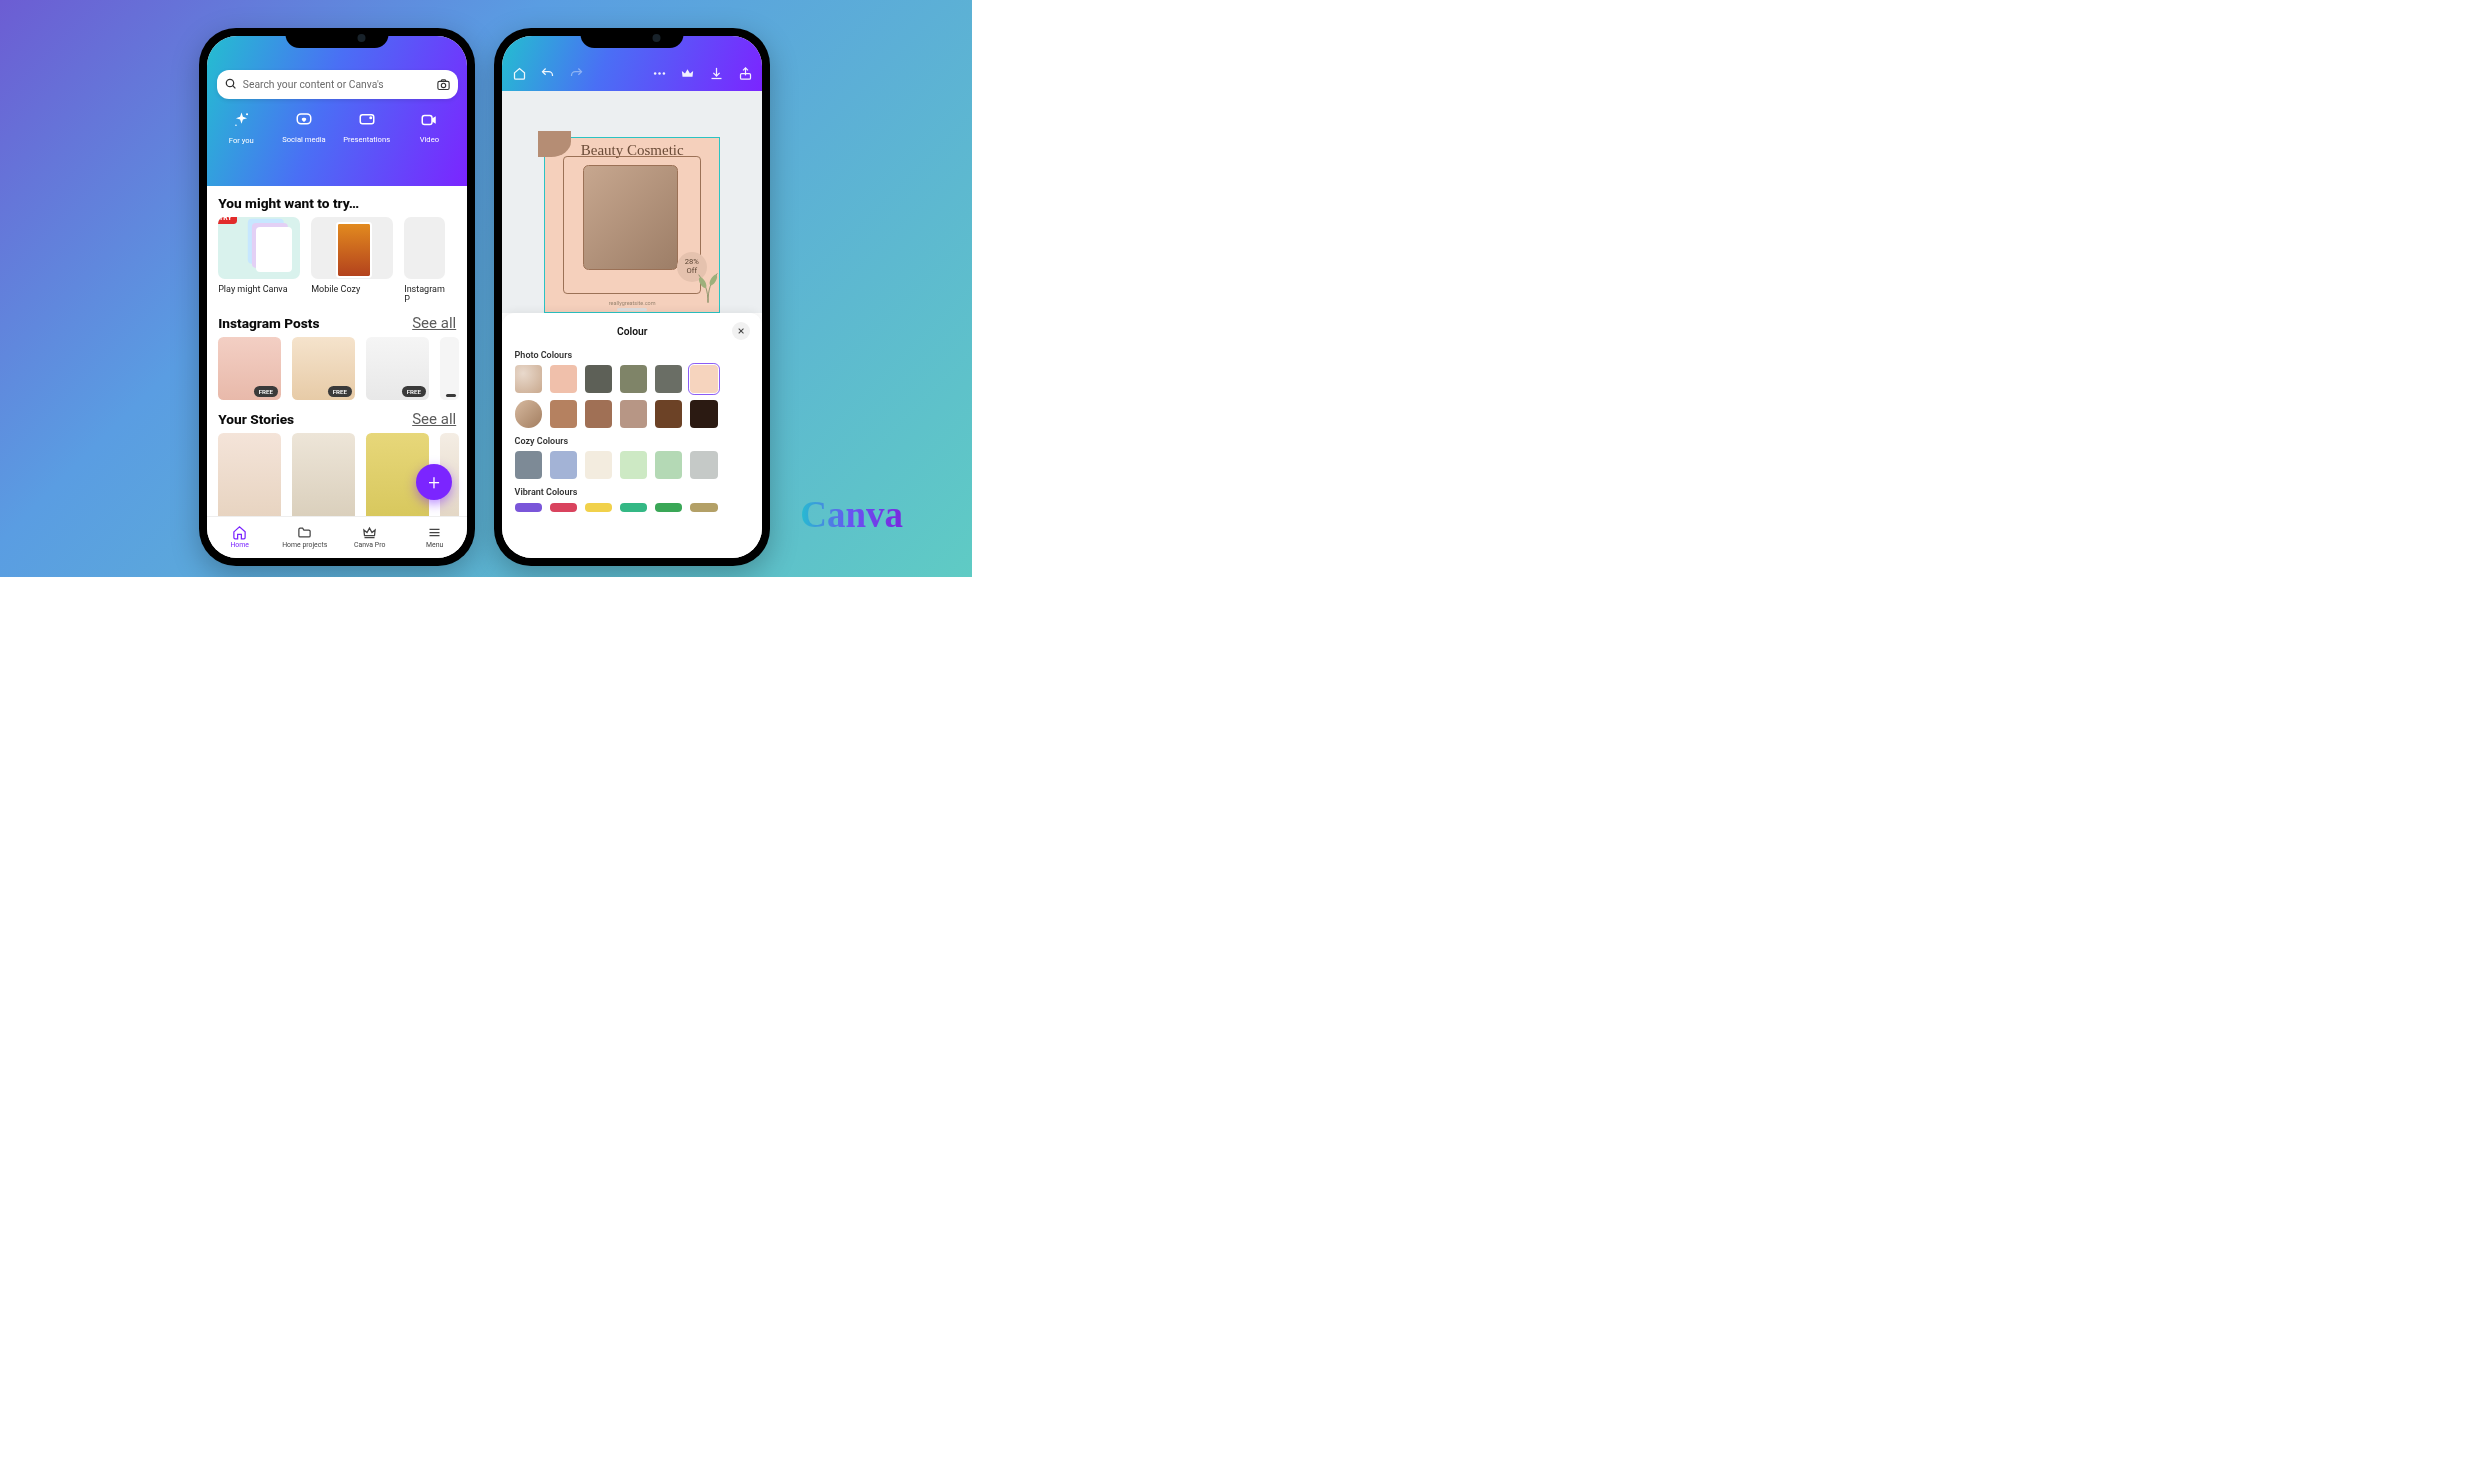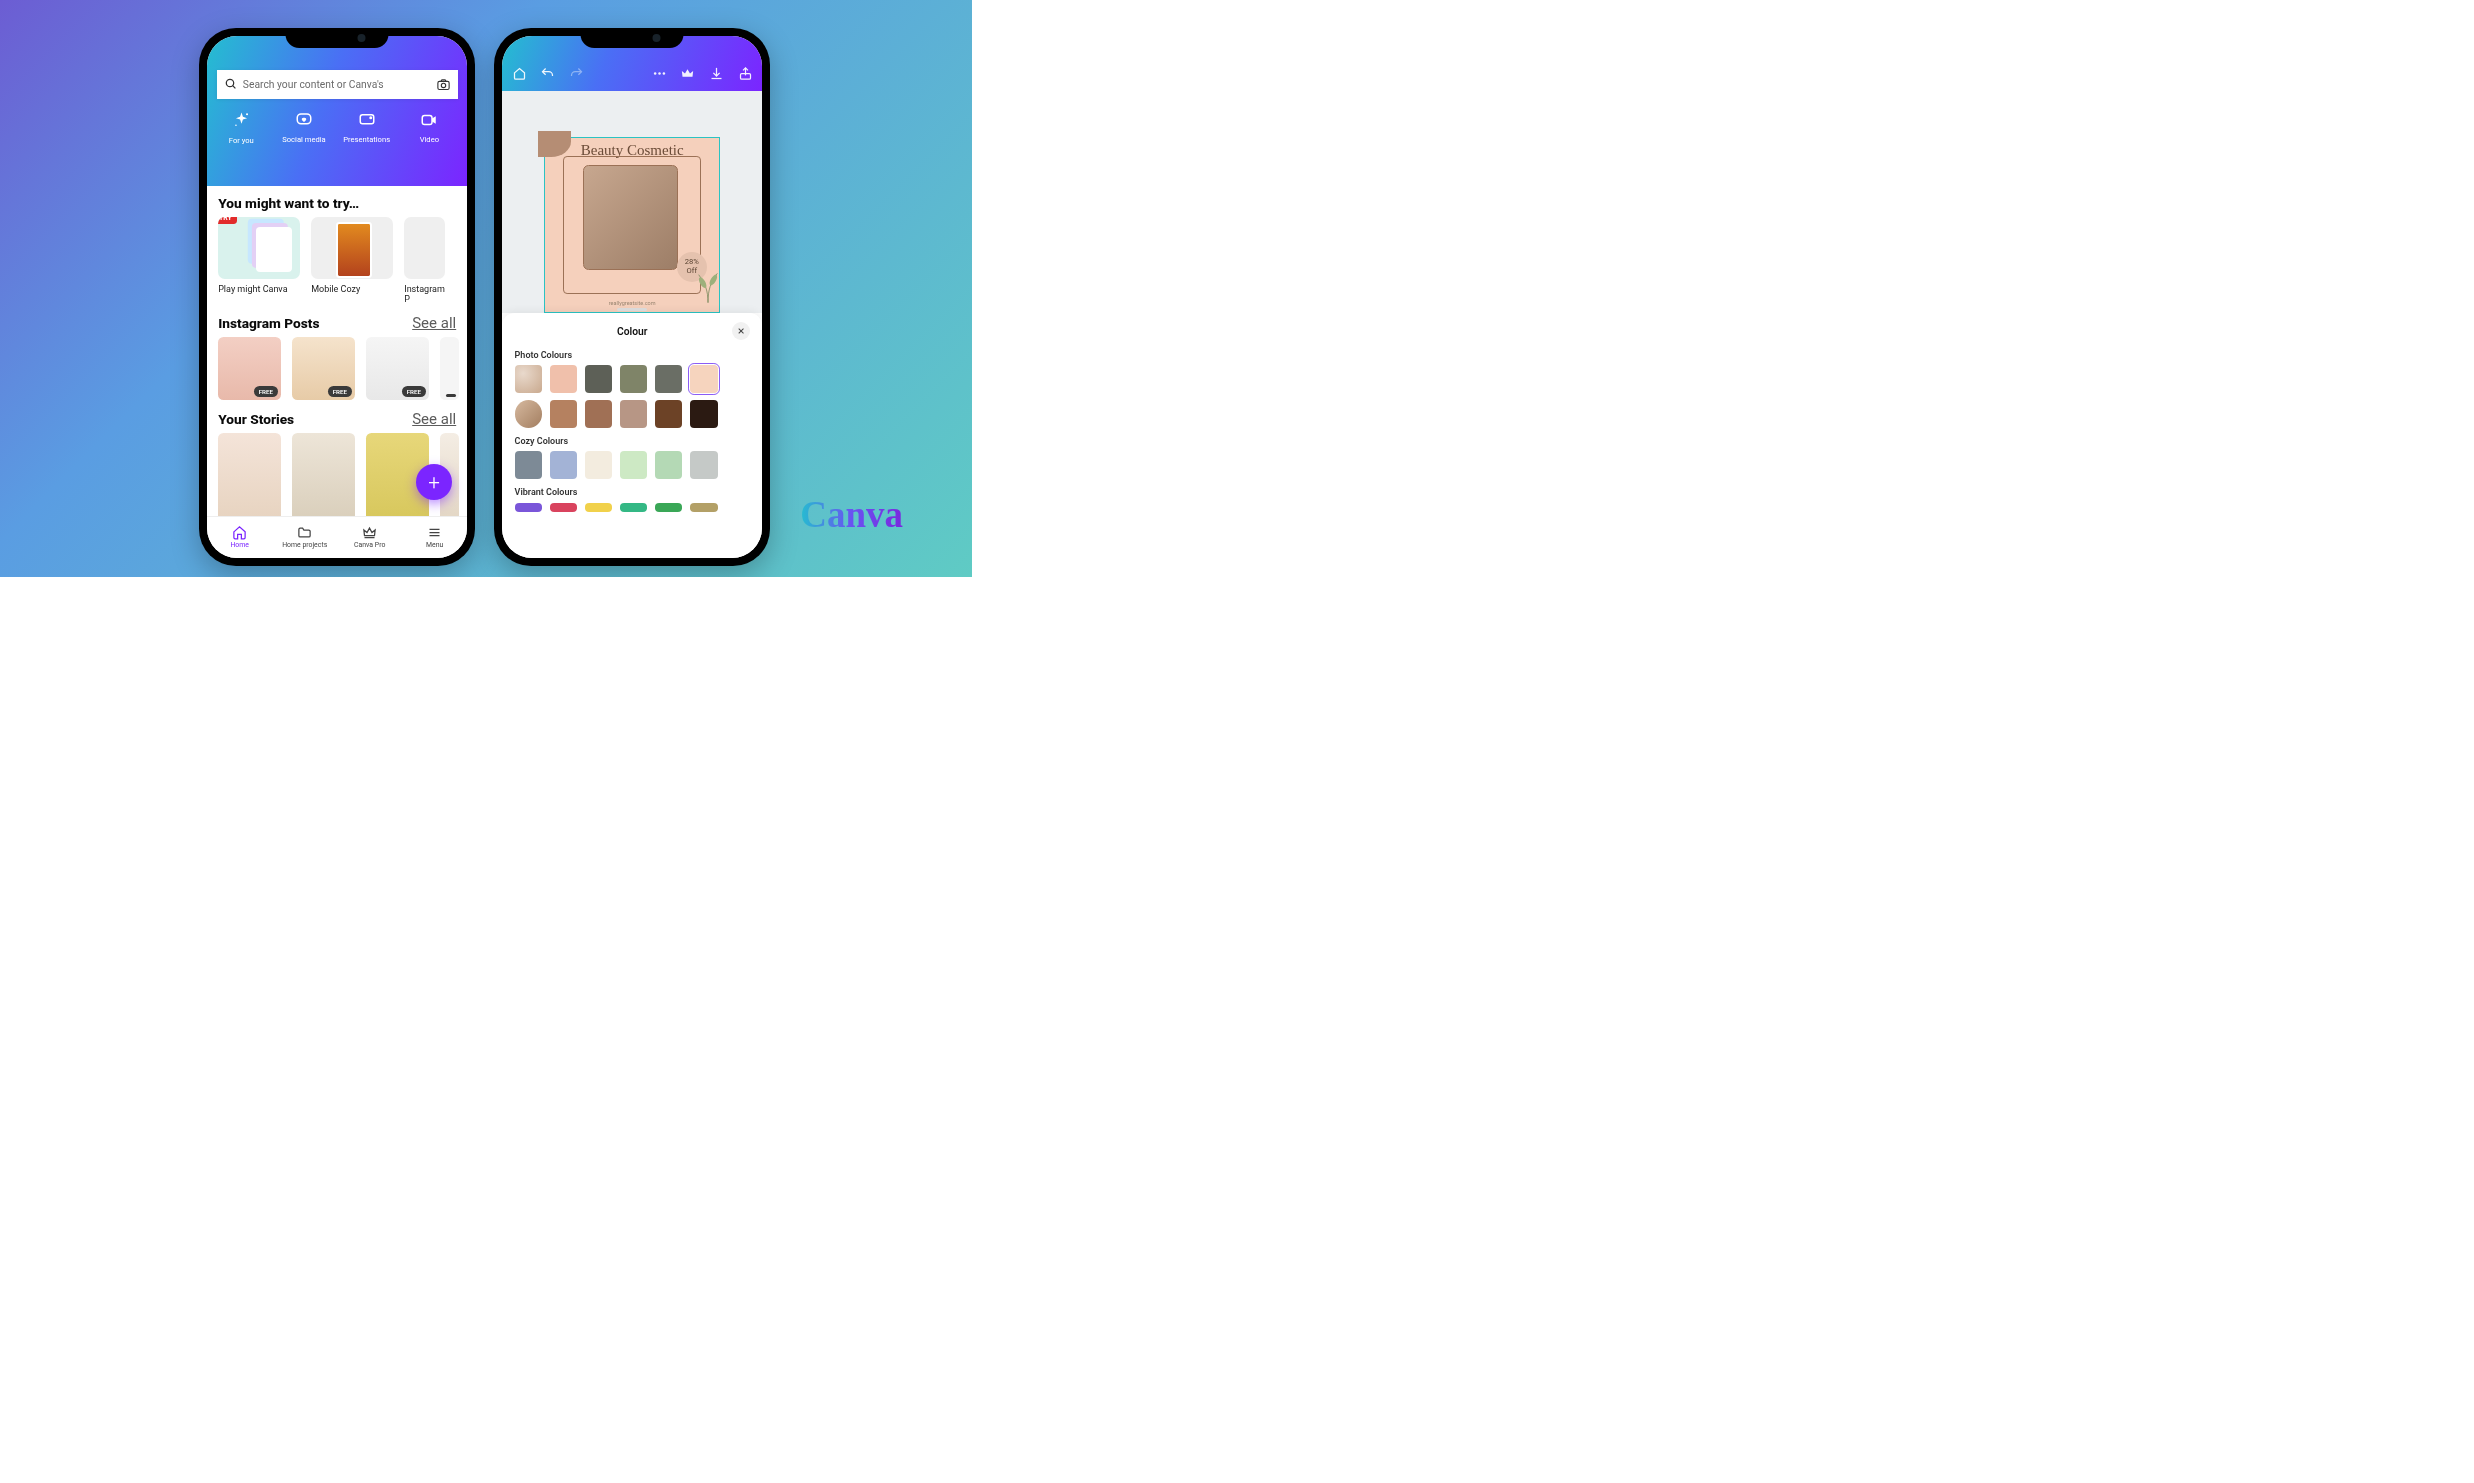--- a/index.html
+++ b/index.html
@@ -65,21 +65,21 @@
 .home-header{
   height:150px;
   background:linear-gradient(110deg,#24bed0 0%,#4a6ff5 45%,#7b25ff 100%);
   padding:34px 9.6px 0 9.6px;
   box-sizing:border-box;
   position:relative;
 }
 .search-bar{
   height:29px;
   background:#fff;
-  border-radius:0;
+  border-radius:12px;
   display:flex;
   align-items:center;
   padding:0 6.9px;
   gap:5.5px;
   box-shadow:0 1.4px 4.1px rgba(0,0,0,.1);
 }
 .search-bar svg{flex:0 0 auto;}
 .search-text{color:#6b6b6b;font-size:10.3px;flex:1;}
 .category-row{
   display:flex;

